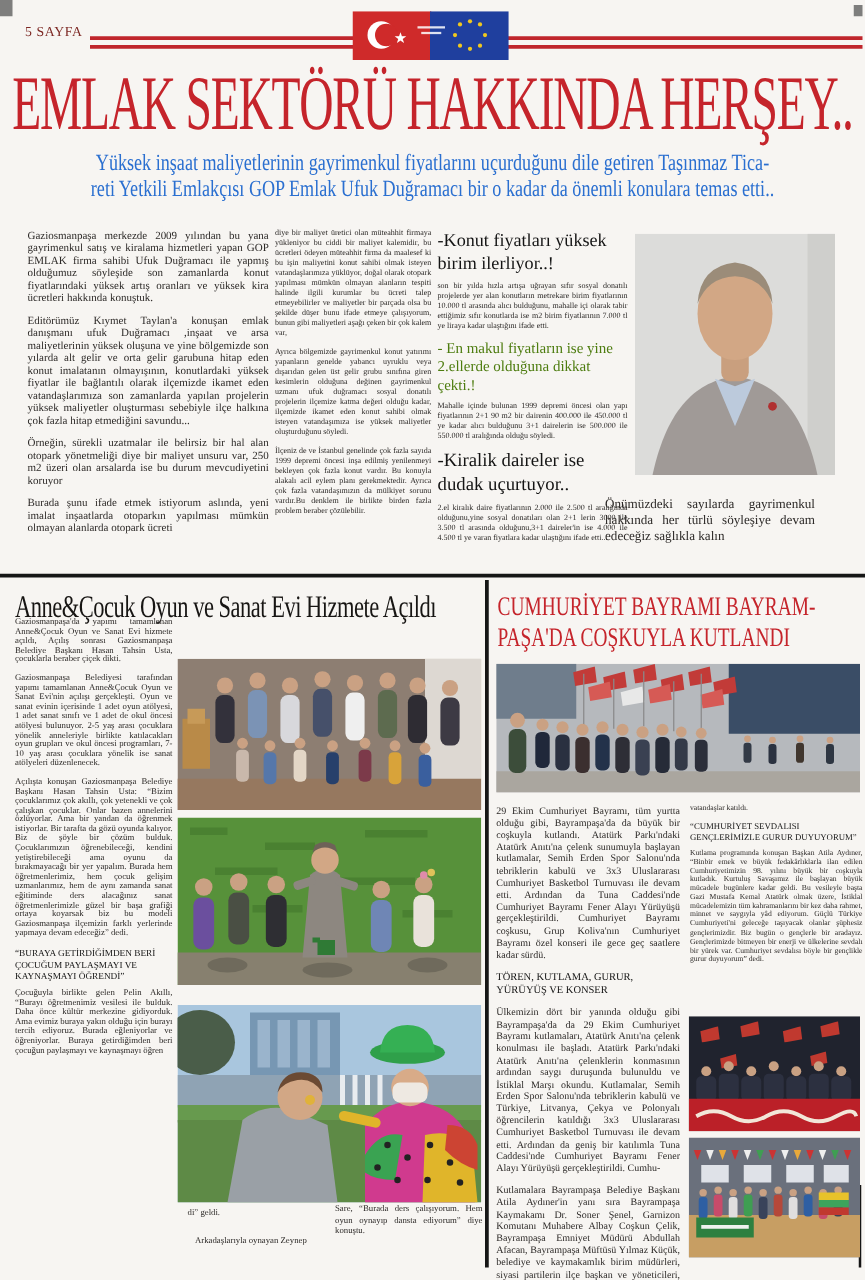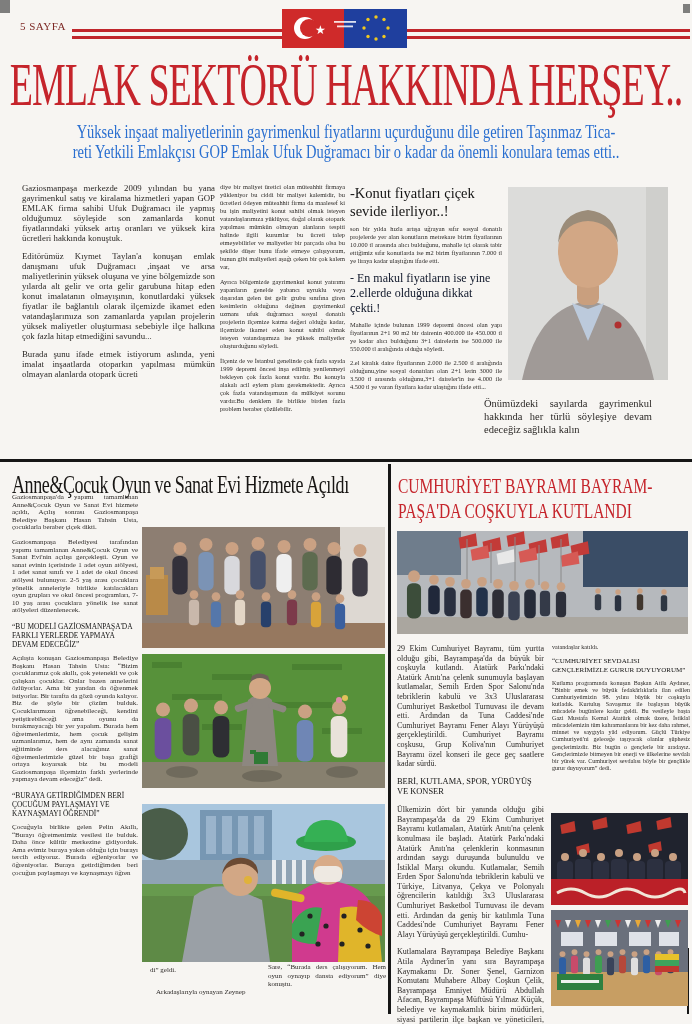--- a/index.html
+++ b/index.html
@@ -25,21 +25,21 @@
 
   .a1c1 { left:22px; top:183px; width:193px; }
   .a1c1 p { font-size:8.8px; line-height:10px; margin-bottom:8px; }
   .a1c1 .sub { font-size:14px; line-height:17.5px; margin:6px 0 7px; color:#141414; }
   .a1c2 { left:220px; top:183px; width:125px; }
   .a1c2 p { font-size:6.4px; line-height:8px; margin-bottom:7px; }
   .a1c2 .sub { font-size:10.5px; line-height:12.5px; margin:3px 0 5px; color:#141414; }
   .a1c3 { left:350px; top:184px; width:152px; }
   .a1c3 p { font-size:6.4px; line-height:8px; margin-bottom:6px; }
   .a1c3 .sub1 { font-size:14.5px; line-height:18px; margin-bottom:5px; color:#141414; }
-  .a1c3 .sub2 { font-size:12px; line-height:15px; margin:5px 0 5px; color:#0f172a; }
+  .a1c3 .sub2 { font-size:12px; line-height:15px; margin:5px 0 5px; color:#4d7c0f; }
   .a1c3 .sub3 { font-size:15px; line-height:19px; margin:7px 0 5px; color:#141414; }
   .portrait { left:508px; top:187px; width:160px; height:193px; }
   .note { left:484px; top:397px; width:168px; font-size:10.5px; line-height:13px; }
 
   .hdiv { left:0; top:459px; width:692px; height:2.6px; background:#161616; }
   .vdiv { left:388px; top:464px; width:2.6px; height:550px; background:#161616; }
   .redge { left:687px; top:948px; width:2px; height:66px; background:#161616; }
 
   
   .a2head { left:12px; top:471px; width:376px; color:#171513;
@@ -114,34 +114,36 @@
 
 <div class="abs headline">EMLAK SEKTÖRÜ HAKKINDA HERŞEY..</div>
 <div class="abs deck">
   <div>Yüksek inşaat maliyetlerinin  gayrimenkul fiyatlarını  uçurduğunu dile getiren Taşınmaz Tica-</div>
   <div>reti Yetkili Emlakçısı GOP Emlak Ufuk Duğramacı bir o kadar da önemli konulara temas etti..</div>
 </div>
 
 <div class="abs a1c1">
   <p class="just">Gaziosmanpaşa merkezde 2009 yılından bu yana gayrimenkul satış ve kiralama hizmetleri yapan GOP EMLAK firma sahibi Ufuk Duğramacı ile yapmış olduğumuz söyleşide son zamanlarda konut fiyatlarındaki yüksek artış oranları ve yüksek kira ücretleri hakkında konuştuk.</p>
   <p class="just">Editörümüz Kıymet Taylan'a konuşan emlak danışmanı ufuk Duğramacı ,inşaat ve arsa maliyetlerinin yüksek oluşuna ve yine bölgemizde son yılarda alt gelir ve orta gelir garubuna hitap eden konut imalatanın olmayışının, konutlardaki yüksek fiyatlar ile bağlantılı olarak ilçemizde ikamet eden vatandaşlarımıza son zamanlarda yapılan projelerin yüksek maliyetler oluşturması sebebiyle ilçe halkına çok fazla hitap etmediğini savundu...</p>
+  <p class="just">Örneğin, sürekli uzatmalar ile belirsiz bir hal alan otopark yönetmeliği diye bir maliyet unsuru var, 250 m2 üzeri olan arsalarda ise bu durum mevcudiyetini koruyor</p>
   <p class="just">Burada şunu ifade etmek istiyorum aslında, yeni imalat inşaatlarda otoparkın yapılması mümkün olmayan alanlarda otopark ücreti</p>
 </div>
 
 <div class="abs a1c2">
   <p class="just">diye bir maliyet üretici olan müteahhit firmaya yükleniyor bu ciddi bir maliyet kalemidir, bu ücretleri ödeyen müteahhit firma da maalesef ki bu işin maliyetini konut sahibi olmak isteyen vatandaşlarımıza yüklüyor, doğal olarak otopark yapılması mümkün olmayan alanların tespiti halinde ilgili kurumlar bu ücreti talep etmeyebilirler ve maliyetler bir parçada olsa bu şekilde düşer bunu ifade etmeye çalışıyorum, bunun gibi maliyetleri aşağı çeken bir çok kalem var,</p>
   <p class="just">Ayrıca bölgemizde gayrimenkul konut yatırımı yapanların genelde yabancı uyruklu veya dışarıdan gelen üst gelir grubu sınıfına giren kesimlerin olduğuna değinen gayrimenkul uzmanı ufuk duğramacı sosyal donatılı projelerin ilçemize katma değeri olduğu kadar, ilçemizde ikamet eden konut sahibi olmak isteyen vatandaşımıza ise yüksek maliyetler oluşturduğunu söyledi.</p>
   <p class="just">İlçeniz de ve İstanbul genelinde çok fazla sayıda 1999 depremi öncesi inşa edilmiş yenilenmeyi bekleyen çok fazla konut  vardır. Bu konuyla alakalı acil eylem planı gerekmektedir. Ayrıca çok fazla vatandaşımızın da mülkiyet sorunu vardır.Bu denklem ile birlikte birden fazla problem beraber çözülebilir.</p>
 </div>
 
 <div class="abs a1c3">
-  <div class="sub1">-Konut  fiyatları çiçek sevide ilerliyor..!</div>
+  <div class="sub1">-Konut  fiyatları yüksek birim ilerliyor..!</div>
   <p class="just">son bir yılda hızla artışa uğrayan sıfır sosyal donatılı projelerde yer alan konutların metrekare birim fiyatlarının 10.000 tl arasında alıcı bulduğunu, mahalle içi olarak tabir ettiğimiz sıfır konutlarda ise m2 birim fiyatlarının 7.000 tl ye liraya kadar ulaştığını ifade etti.</p>
   <div class="sub2">- En makul fiyatların ise yine 2.ellerde olduğuna dikkat çekti.!</div>
   <p class="just">Mahalle içinde bulunan 1999 depremi öncesi olan yapı fiyatlarının 2+1 90 m2 bir dairenin 400.000 ile 450.000 tl ye kadar alıcı bulduğunu 3+1 dairelerin ise 500.000 ile 550.000 tl aralığında olduğu söyledi.</p>
+  <div class="sub3">-Kiralik daireler ise dudak uçurtuyor..</div>
   <p class="just">2.el kiralık daire fiyatlarının 2.000 ile 2.500 tl aralığında olduğunu,yine sosyal donatıları olan 2+1 lerin 3000 ile 3.500 tl arasında olduğunu,3+1 daireler'in ise 4.000 ile 4.500 tl ye varan fiyatlara kadar ulaştığını ifade etti...</p>
 </div>
 
 <div class="abs portrait">
   <svg viewBox="0 0 160 193" width="160" height="193">
     <rect width="160" height="193" fill="#dcdcda"></rect>
     <rect x="138" width="22" height="193" fill="#cfcfcc"></rect>
     <path d="M14 193 C26 138 50 118 80 114 C110 118 134 138 146 193 Z" fill="#a09a97"></path>
     <path d="M64 116 L80 154 L96 116 L80 122 Z" fill="#bccadc"></path>
     <rect x="69" y="92" width="22" height="26" rx="7" fill="#c99f7e"></rect>
@@ -154,21 +156,20 @@
 
 <div class="abs hdiv"></div>
 <div class="abs vdiv"></div>
 <div class="abs redge"></div>
 
 <div class="abs a2head">Anne&amp;Çocuk Oyun ve Sanat Evi Hizmete Açıldı</div>
 
 <div class="abs a2col">
   <p class="just">Gaziosmanpaşa'da yapımı tamamlanan Anne&amp;Çocuk Oyun ve Sanat Evi hizmete açıldı, Açılış sonrası Gaziosmanpaşa Belediye Başkanı Hasan Tahsin Usta, çocuklarla beraber çiçek dikti.</p>
   <p class="just">Gaziosmanpaşa Belediyesi tarafından yapımı tamamlanan Anne&amp;Çocuk Oyun ve Sanat Evi'nin açılışı gerçekleşti. Oyun ve sanat evinin içerisinde 1 adet oyun atölyesi, 1 adet sanat sınıfı ve 1 adet de okul öncesi atölyesi bulunuyor. 2-5 yaş arası çocuklara yönelik anneleriyle birlikte katılacakları oyun grupları ve okul öncesi programları, 7-10 yaş arası çocuklara yönelik ise sanat atölyeleri düzenlenecek.</p>
-  <div class="sub">“BU MODELİ GAZİOSMANPAŞA'DA FARKLI YERLERDE YAPMAYA DEVAM EDECEĞİZ”</div>
   <p class="just">Açılışta konuşan Gaziosmanpaşa Belediye Başkanı Hasan Tahsin Usta: “Bizim çocuklarımız çok akıllı, çok yetenekli ve çok çalışkan çocuklar. Onlar bazen annelerini özlüyorlar. Ama bir yandan da öğrenmek istiyorlar. Bir tarafta da gözü oyunda kalıyor. Biz de şöyle bir çözüm bulduk. Çocuklarımızın öğrenebileceği, kendini yetiştirebileceği ama oyunu da bırakmayacağı bir yer yapalım. Burada hem öğretmenlerimiz, hem çocuk gelişim uzmanlarımız, hem de aynı zamanda sanat eğitiminde ders alacağınız sanat öğretmenlerimizle güzel bir başa grafiği ortaya koyarsak biz bu modeli Gaziosmanpaşa ilçemizin farklı yerlerinde yapmaya devam edeceğiz” dedi.</p>
   <div class="sub">“BURAYA GETİRDİĞİMDEN BERİ ÇOCUĞUM PAYLAŞMAYI VE KAYNAŞMAYI ÖĞRENDİ”</div>
   <p class="just">Çocuğuyla birlikte gelen Pelin Akıllı, “Burayı öğretmenimiz vesilesi ile bulduk. Daha önce kültür merkezine gidiyorduk. Ama evimiz buraya yakın olduğu için burayı tercih ediyoruz. Burada eğleniyorlar ve öğreniyorlar. Buraya getirdiğimden beri çocuğun paylaşmayı ve kaynaşmayı öğren</p>
 </div>
 
 <div class="abs ph1">
   <svg viewBox="0 0 243 121" width="243" height="121">
     <rect width="243" height="121" fill="#8d7e72"></rect>
     <rect x="198" width="45" height="121" fill="#ddd8d2"></rect>
     <rect y="96" width="243" height="25" fill="#96785f"></rect>
@@ -319,21 +320,21 @@
     <use href="#prs" x="156" y="46" width="16" height="48" fill="#2c2f3a"></use>
     <use href="#prs" x="196" y="52" width="10" height="34" fill="#333a46"></use>
     <use href="#prs" x="216" y="54" width="10" height="32" fill="#2b3240"></use>
     <use href="#prs" x="238" y="52" width="10" height="34" fill="#40362e"></use>
     <use href="#prs" x="262" y="54" width="10" height="32" fill="#2e3642"></use>
   </svg>
 </div>
 
 <div class="abs a3c1">
   <p class="just">29 Ekim Cumhuriyet Bayramı, tüm yurtta olduğu gibi, Bayrampaşa'da da büyük bir coşkuyla kutlandı. Atatürk Parkı'ndaki Atatürk Anıtı'na çelenk sunumuyla başlayan kutlamalar, Semih Erden Spor Salonu'nda tebriklerin kabulü ve 3x3 Uluslararası Cumhuriyet Basketbol Turnuvası ile devam etti. Ardından da Tuna Caddesi'nde Cumhuriyet Bayramı Fener Alayı Yürüyüşü gerçekleştirildi. Cumhuriyet Bayramı coşkusu, Grup Koliva'nın Cumhuriyet Bayramı özel konseri ile gece geç saatlere kadar sürdü.</p>
-  <div class="sub">BERİ, KUTLAMA, SPOR,  YÜRÜYÜŞ VE KONSER</div>
+  <div class="sub">TÖREN, KUTLAMA, GURUR,  YÜRÜYÜŞ VE KONSER</div>
   <p class="just">Ülkemizin dört bir yanında olduğu gibi Bayrampaşa'da da 29 Ekim Cumhuriyet Bayramı kutlamaları, Atatürk Anıtı'na çelenk konulması ile başladı. Atatürk Parkı'ndaki Atatürk Anıtı'na çelenklerin konmasının ardından saygı duruşunda bulunuldu ve İstiklal Marşı okundu. Kutlamalar, Semih Erden Spor Salonu'nda tebriklerin kabulü ve Türkiye, Litvanya, Çekya ve Polonyalı öğrencilerin katıldığı 3x3 Uluslararası Cumhuriyet Basketbol Turnuvası ile devam etti. Ardından da geniş bir katılımla Tuna Caddesi'nde Cumhuriyet Bayramı Fener Alayı Yürüyüşü gerçekleştirildi. Cumhu-</p>
   <p class="just">Kutlamalara Bayrampaşa Belediye Başkanı Atila Aydıner'in yanı sıra Bayrampaşa Kaymakamı Dr. Soner Şenel, Garnizon Komutanı Muhabere Albay Coşkun Çelik, Bayrampaşa Emniyet Müdürü Abdullah Afacan, Bayrampaşa Müftüsü Yılmaz Küçük, belediye ve kaymakamlık birim müdürleri, siyasi partilerin ilçe başkan ve yöneticileri, meclis üyeleri ile mahalle muhtarları ve</p>
 </div>
 
 <div class="abs a3c2">
   <p>vatandaşlar katıldı.</p>
   <div class="sub">“CUMHURİYET SEVDALISI GENÇLERİMİZLE GURUR DUYUYORUM”</div>
   <p class="just">Kutlama programında konuşan Başkan Atila Aydıner, “Binbir emek ve büyük fedakârlıklarla ilan edilen Cumhuriyetimizin 98. yılını büyük bir coşkuyla kutladık. Kurtuluş Savaşımız ile başlayan büyük mücadele bugünlere kadar geldi. Bu vesileyle başta Gazi Mustafa Kemal Atatürk olmak üzere, İstiklal mücadelemizin tüm kahramanlarını bir kez daha rahmet, minnet ve saygıyla yâd ediyorum. Güçlü Türkiye Cumhuriyeti'ni geleceğe taşıyacak olanlar şüphesiz gençlerimizdir. Biz bugün o gençlerle bir aradayız. Gençlerimizde bitmeyen bir enerji ve ülkelerine sevdalı bir yürek var. Cumhuriyet sevdalısı böyle bir gençlikle gurur duyuyorum” dedi.</p>
 </div>
 

